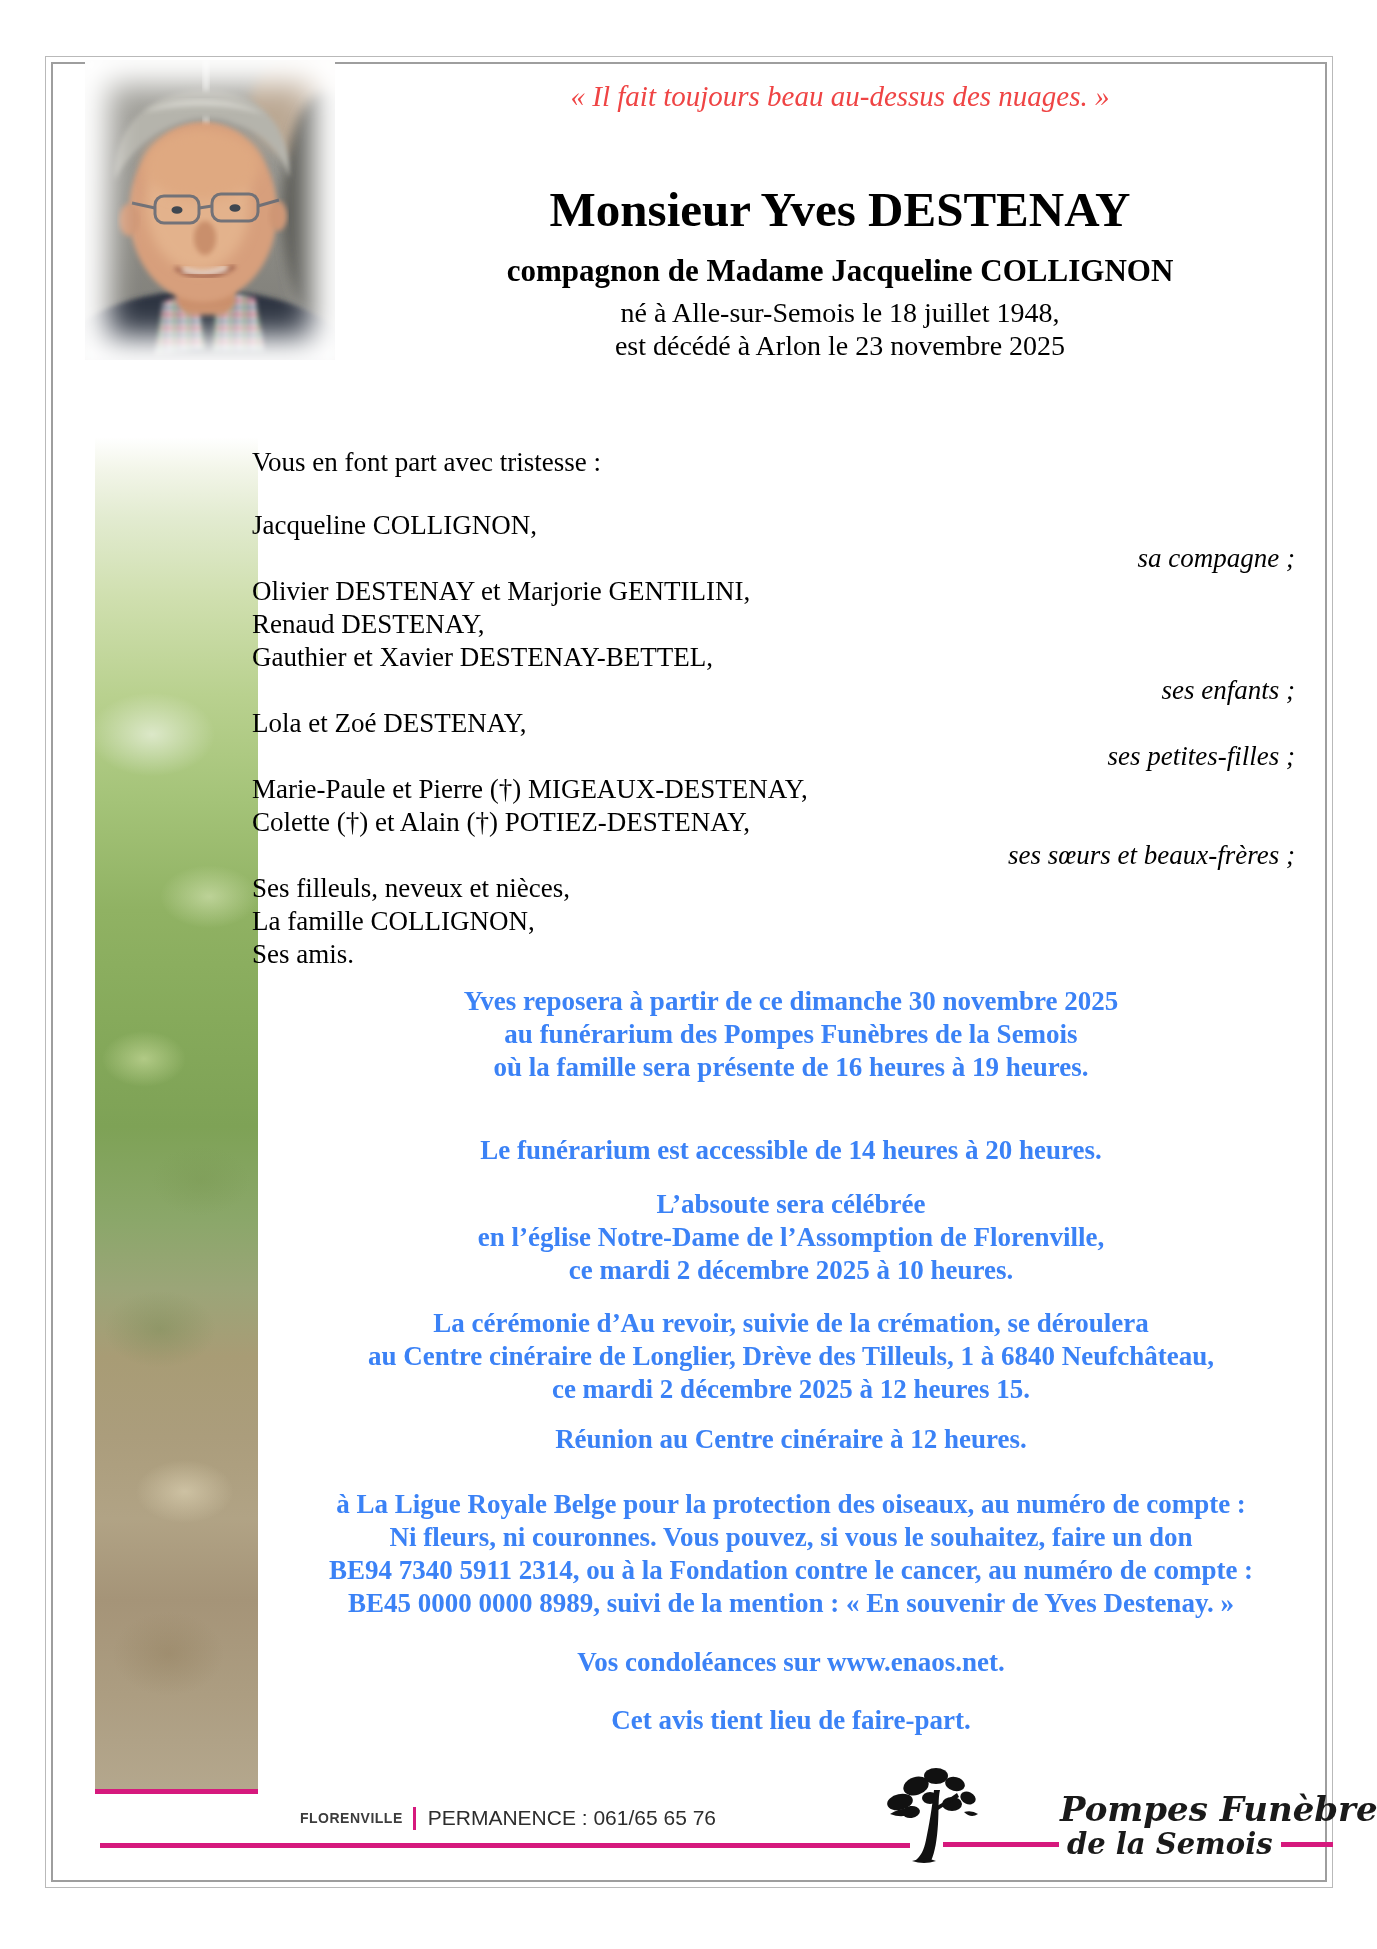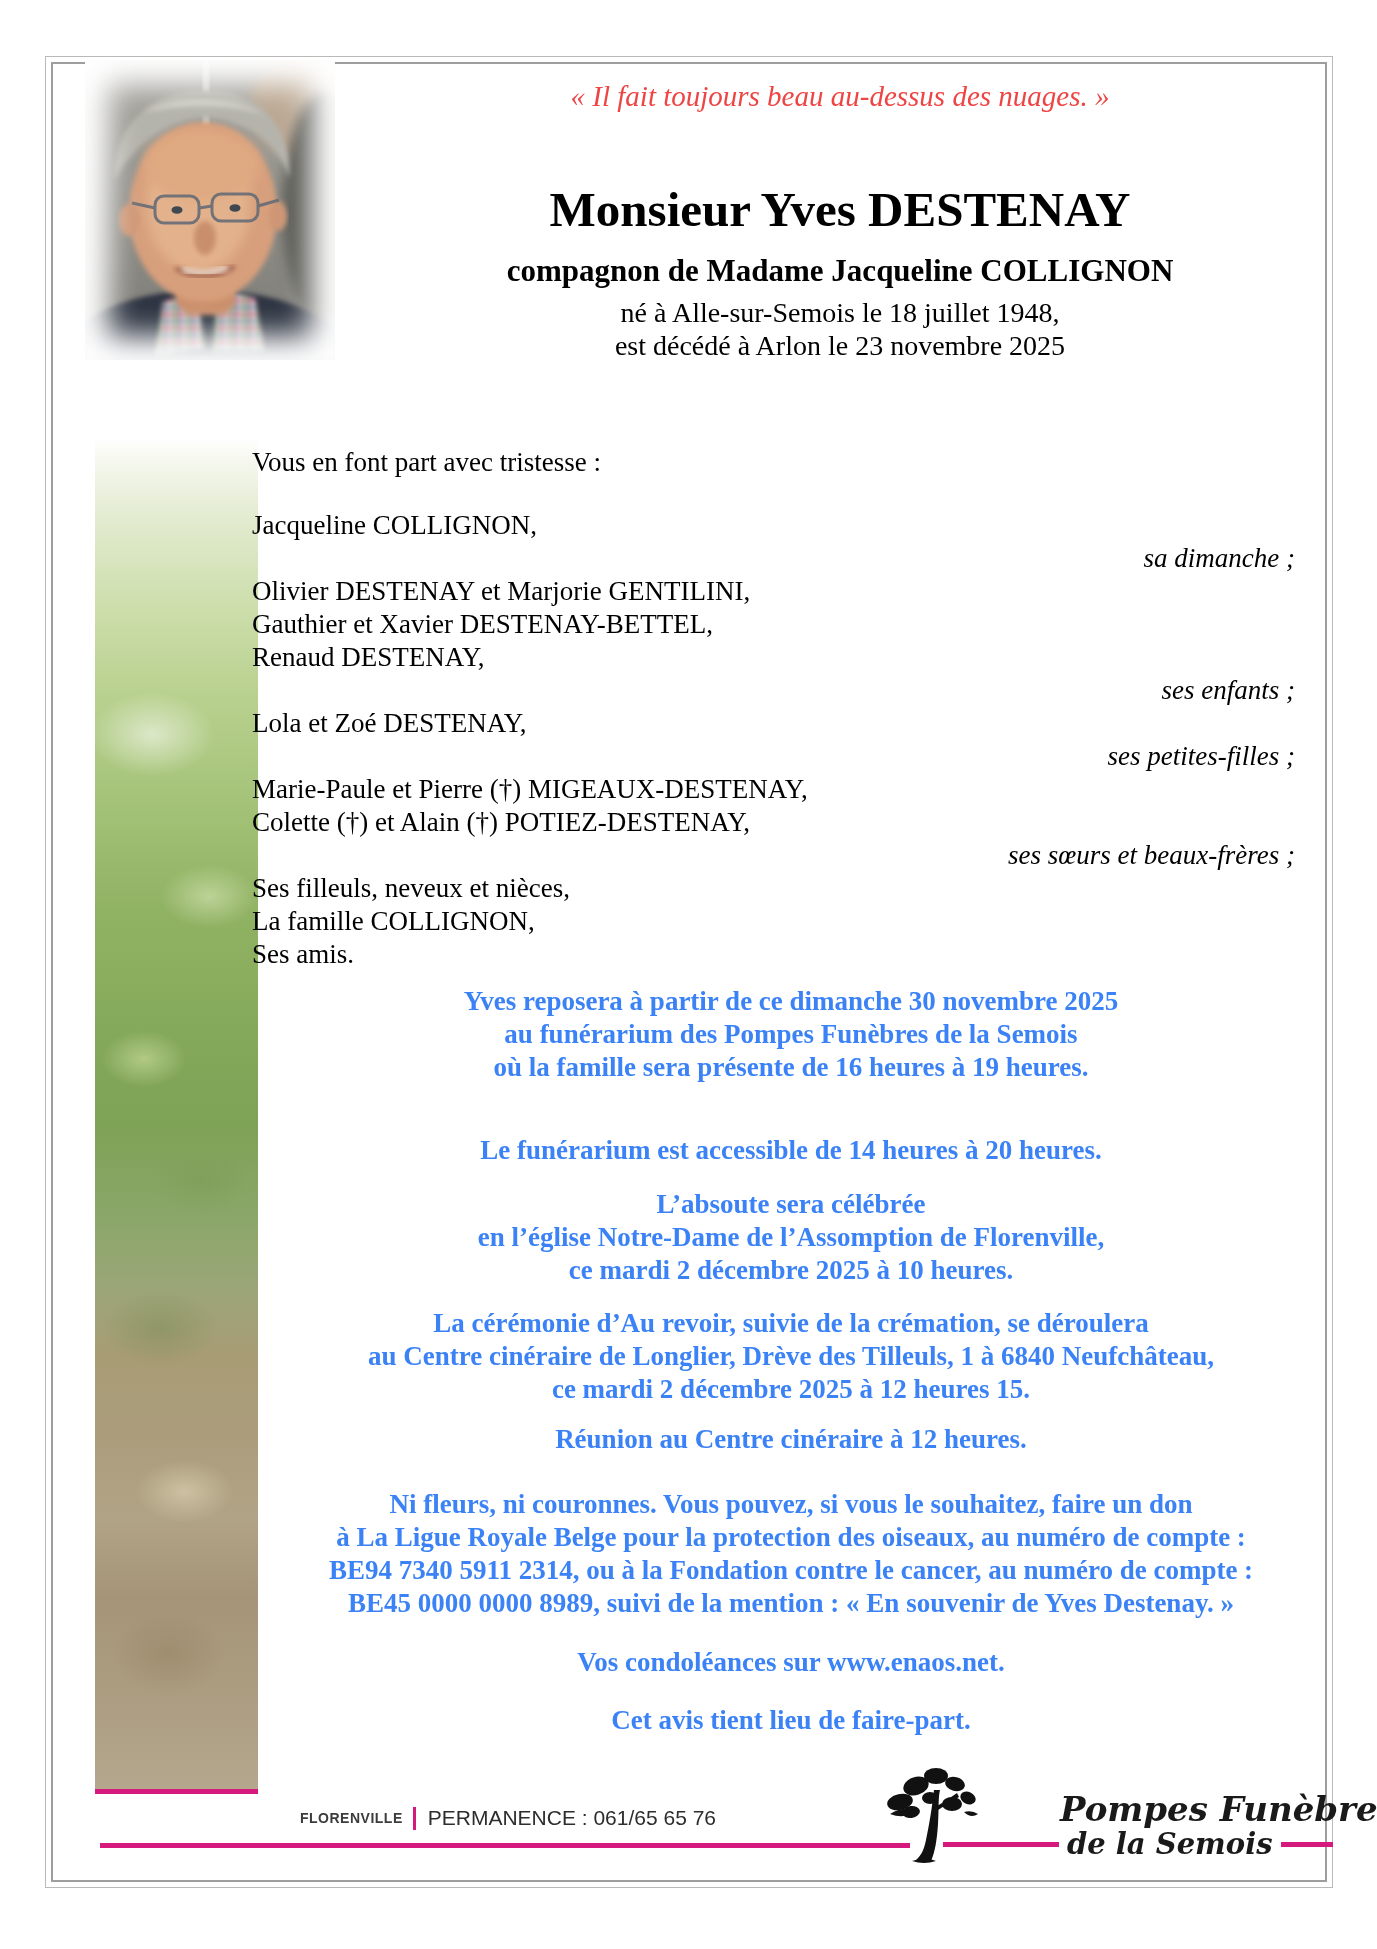--- a/index.html
+++ b/index.html
@@ -213,24 +213,24 @@
 <div class="abs header-block">
   <div class="title">Monsieur Yves DESTENAY</div>
   <div class="subtitle">compagnon de Madame Jacqueline COLLIGNON</div>
   <div class="birth">né à Alle-sur-Semois le 18 juillet 1948,</div>
   <div class="death">est décédé à Arlon le 23 novembre 2025</div>
 </div>
 
 <div class="abs family">
   <div class="fam-line">Vous en font part avec tristesse :</div>
   <div class="fam-line gap-top">Jacqueline COLLIGNON,</div>
-  <div class="fam-line fam-right">sa dimanche ;</div>
+  <div class="fam-line fam-right">sa compagne ;</div>
   <div class="fam-line">Olivier DESTENAY et Marjorie GENTILINI,</div>
+  <div class="fam-line">Renaud DESTENAY,</div>
   <div class="fam-line">Gauthier et Xavier DESTENAY-BETTEL,</div>
-  <div class="fam-line">Renaud DESTENAY,</div>
   <div class="fam-line fam-right">ses enfants ;</div>
   <div class="fam-line">Lola et Zoé DESTENAY,</div>
   <div class="fam-line fam-right">ses petites-filles ;</div>
   <div class="fam-line">Marie-Paule et Pierre (†) MIGEAUX-DESTENAY,</div>
   <div class="fam-line">Colette (†) et Alain (†) POTIEZ-DESTENAY,</div>
   <div class="fam-line fam-right">ses sœurs et beaux-frères ;</div>
   <div class="fam-line">Ses filleuls, neveux et nièces,</div>
   <div class="fam-line">La famille COLLIGNON,</div>
   <div class="fam-line">Ses amis.</div>
 </div>
@@ -250,22 +250,22 @@
 </div>
 <div class="abs notice n-d">
   <div>La cérémonie d’Au revoir, suivie de la crémation, se déroulera</div>
   <div>au Centre cinéraire de Longlier, Drève des Tilleuls, 1 à 6840 Neufchâteau,</div>
   <div>ce mardi 2 décembre 2025 à 12 heures 15.</div>
 </div>
 <div class="abs notice n-e">
   <div>Réunion au Centre cinéraire à 12 heures.</div>
 </div>
 <div class="abs notice n-f">
+  <div>à La Ligue Royale Belge pour la protection des oiseaux, au numéro de compte :</div>
   <div>Ni fleurs, ni couronnes. Vous pouvez, si vous le souhaitez, faire un don</div>
-  <div>à La Ligue Royale Belge pour la protection des oiseaux, au numéro de compte :</div>
   <div>BE94 7340 5911 2314, ou à la Fondation contre le cancer, au numéro de compte :</div>
   <div>BE45 0000 0000 8989, suivi de la mention : « En souvenir de Yves Destenay. »</div>
 </div>
 <div class="abs notice n-g">
   <div>Vos condoléances sur www.enaos.net.</div>
 </div>
 <div class="abs notice n-h">
   <div>Cet avis tient lieu de faire-part.</div>
 </div>
 

